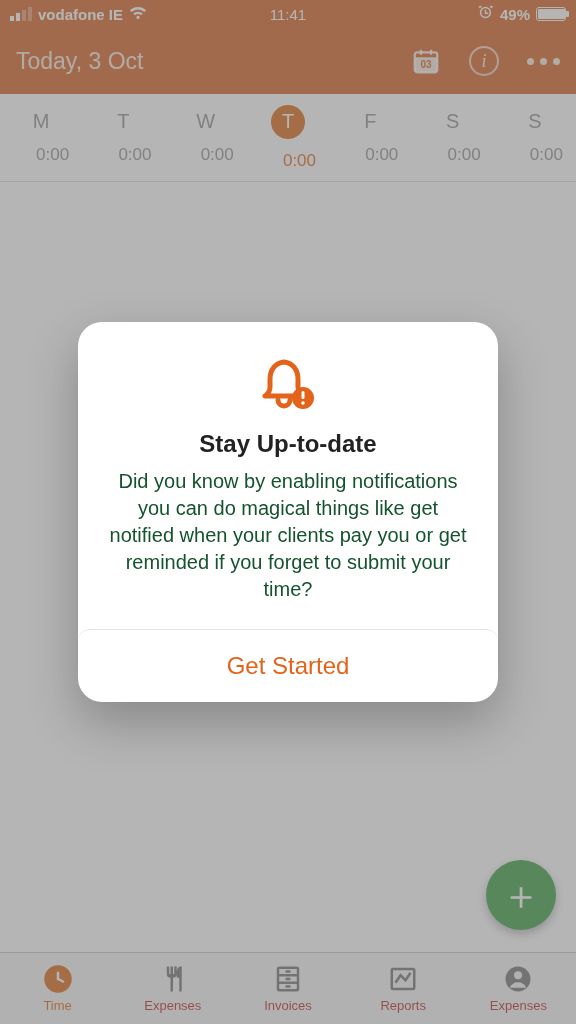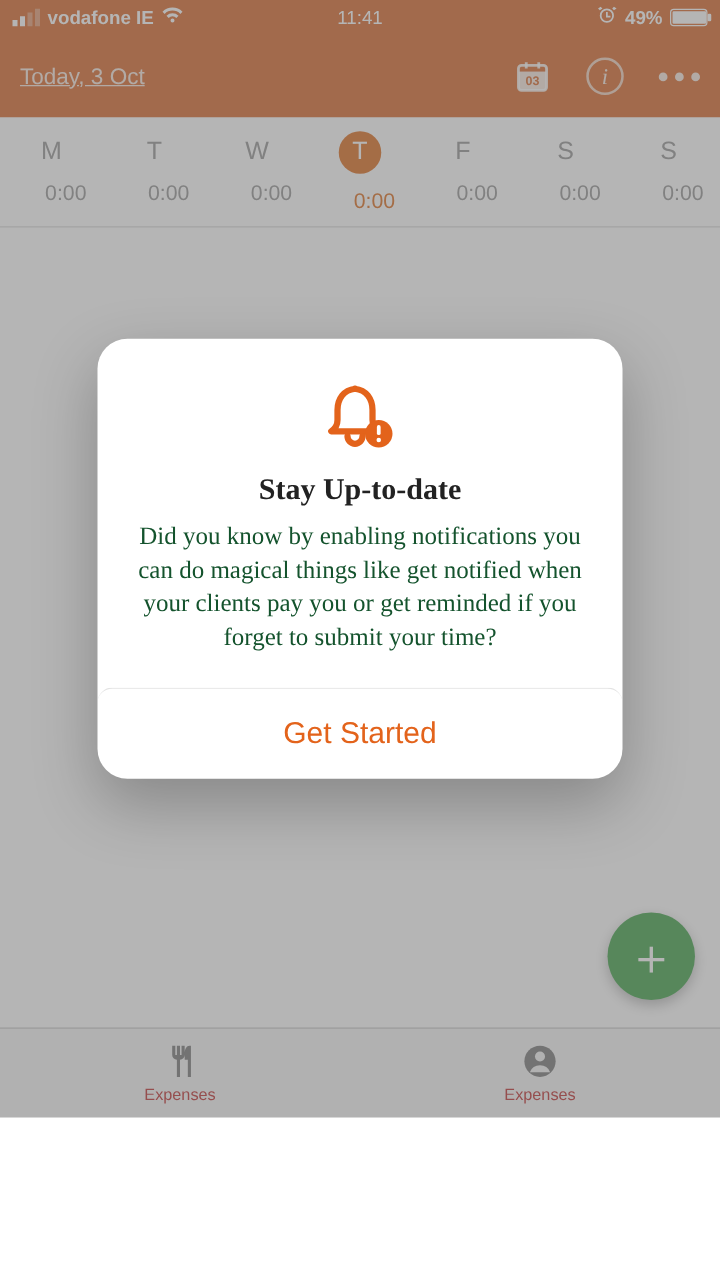--- a/index.html
+++ b/index.html
@@ -1,33 +1,33 @@
 <!DOCTYPE html>
 <html><head>
 <meta charset="utf-8">
 <style>
   * { box-sizing: border-box; margin: 0; padding: 0; }
   html, body { width: 576px; height: 1024px; overflow: hidden; font-family: -apple-system, Helvetica, Arial, sans-serif; }
-  .app { position: relative; width: 576px; height: 894px; background: #fff; }
+  .app { position: relative; width: 576px; height: 1024px; background: #fff; }
 
   
   .status-bar { height: 28px; background: #d45a17; color: #fff; display: flex; align-items: center; justify-content: space-between; padding: 0 10px; font-size: 15px; font-weight: 600; }
   .status-left, .status-right { display: flex; align-items: center; gap: 6px; }
   .status-center { position:absolute; left:50%; transform:translateX(-50%); font-weight:400;}
   .sig-bars { display:inline-flex; align-items:flex-end; gap:2px; }
   .sig-bars span { width:4px; background:#fff; display:inline-block; }
   .sig-bars span.dim { background: rgba(255,255,255,.35); }
   .battery { display:inline-flex; align-items:center; }
   .battery-body { width:30px; height:14px; border:1.5px solid #fff; border-radius:3px; position:relative; }
   .battery-body::after { content:""; position:absolute; right:-4px; top:3px; width:3px; height:6px; background:#fff; border-radius:1px; }
   .battery-fill { position:absolute; left:1px; top:1px; bottom:1px; width:95%; background:#fff; border-radius:1px;}
 
   
   .header { height: 66px; background: #d45a17; display:flex; align-items:center; justify-content:space-between; padding: 0 16px; }
-  .header-title { color: rgba(255,255,255,.85); font-size: 18px; font-weight:400;text-decoration:underline; }
+  .header-title { color: rgba(255,255,255,.85); font-size: 23px; font-weight:400; }
   .header-actions { display:flex; align-items:center; gap:28px; }
   .icon-btn { color: rgba(255,255,255,.85); display:flex; align-items:center; justify-content:center; }
   .info-circle { width:30px; height:30px; border:2px solid rgba(255,255,255,.7); border-radius:50%; display:flex; align-items:center; justify-content:center; font-family: Georgia, serif; font-style: italic; font-size:18px;}
   .dots { display:flex; gap:6px; }
   .dots span { width:7px; height:7px; background:rgba(255,255,255,.85); border-radius:50%; }
 
   
   .week { height: 88px; background:#fff; border-bottom:1px solid #d7d7d7; display:flex; }
   .day { flex:1; display:flex; flex-direction:column; align-items:center; justify-content:center; gap:12px; }
   .day-letter { color:#8c8c8c; font-size:20px; font-weight:400;}
@@ -42,21 +42,21 @@
   .tab svg, .tab .tab-icon { width:34px; height:30px; }
 
   
   .fab { position:absolute; right:20px; bottom:94px; width:70px; height:70px; border-radius:50%; background:#2f9a39; color:#fff; display:flex; align-items:center; justify-content:center; font-size:40px; box-shadow:0 4px 10px rgba(0,0,0,.3); }
 
   
   .scrim { position:absolute; inset:0; background:rgba(120,120,120,.55); }
 
   
   .modal { position:absolute; left:50%; top:50%; transform:translate(-50%,-50%); width:420px; background:#fff; border-radius:24px; overflow:hidden; box-shadow:0 20px 50px rgba(0,0,0,.25); }
-  .modal-body { padding: 34px 26px 26px; text-align:center;font-family:Liberation Serif, serif; }
+  .modal-body { padding: 34px 26px 26px; text-align:center; }
   .modal-icon { margin-bottom:14px; display:flex; justify-content:center; }
   .modal-title { font-size:24px; font-weight:700; color:#222; margin-bottom:10px; }
   .modal-text { font-size:20px; line-height:1.35; color:#14532d; }
   .modal-footer { border-top:1px solid #e3e3e3;border-radius:12px; }
   .modal-cta { display:block; text-align:center; padding:22px 0; font-size:24px; color:#e3631b; }
 </style>
 </head>
 <body>
 
 <div class="app">
@@ -147,25 +147,51 @@
         <div class="day-letter">S</div>
         <div class="day-time">0:00</div>
       </div>
     </div>
 
   <div class="fab">
     <span>＋</span>
   </div>
 
   <div class="tabbar" id="tabbar">
+      <div class="tab active">
+        <span class="tab-icon"><svg viewBox="0 0 24 24" width="30" height="30">
+            <circle cx="12" cy="12" r="10" fill="#da5f0a" stroke="#da5f0a" stroke-width="2"></circle>
+            <line x1="12" y1="12" x2="12" y2="7" stroke="#fff" stroke-width="2" stroke-linecap="round"></line>
+            <line x1="12" y1="12" x2="16" y2="14" stroke="#fff" stroke-width="2" stroke-linecap="round"></line>
+          </svg></span>
+        <span>Time</span>
+      </div>
       <div class="tab">
         <span class="tab-icon"><svg viewBox="0 0 24 24" width="30" height="30" fill="#6e6e6e">
             <path d="M7 2v6a3 3 0 003 3v11h2V11a3 3 0 003-3V2h-2v6h-1V2h-2v6h-1V2H7zm11 0c-1.7 0-3 2-3 5v4h2v11h2V2h-1z"></path>
           </svg></span>
         <span>Expenses</span>
+      </div>
+      <div class="tab">
+        <span class="tab-icon"><svg viewBox="0 0 24 24" width="30" height="30" fill="none" stroke="#6e6e6e" stroke-width="2">
+            <rect x="4" y="3" width="16" height="18" rx="1"></rect>
+            <line x1="4" y1="9" x2="20" y2="9"></line>
+            <line x1="4" y1="15" x2="20" y2="15"></line>
+            <line x1="10" y1="6" x2="14" y2="6"></line>
+            <line x1="10" y1="12" x2="14" y2="12"></line>
+            <line x1="10" y1="18" x2="14" y2="18"></line>
+          </svg></span>
+        <span>Invoices</span>
+      </div>
+      <div class="tab">
+        <span class="tab-icon"><svg viewBox="0 0 24 24" width="30" height="30" fill="none" stroke="#6e6e6e" stroke-width="2">
+            <rect x="3" y="4" width="18" height="16" rx="1"></rect>
+            <polyline points="6,15 10,9 14,13 18,7"></polyline>
+          </svg></span>
+        <span>Reports</span>
       </div>
       <div class="tab">
         <span class="tab-icon"><svg viewBox="0 0 24 24" width="30" height="30" fill="#6e6e6e">
             <circle cx="12" cy="12" r="10" fill="#6e6e6e"></circle>
             <circle cx="12" cy="9" r="3.2" fill="#f7f7f7"></circle>
             <path d="M5.5 19a7 7 0 0113 0z" fill="#f7f7f7"></path>
           </svg></span>
         <span>Expenses</span>
       </div>
     </div>

